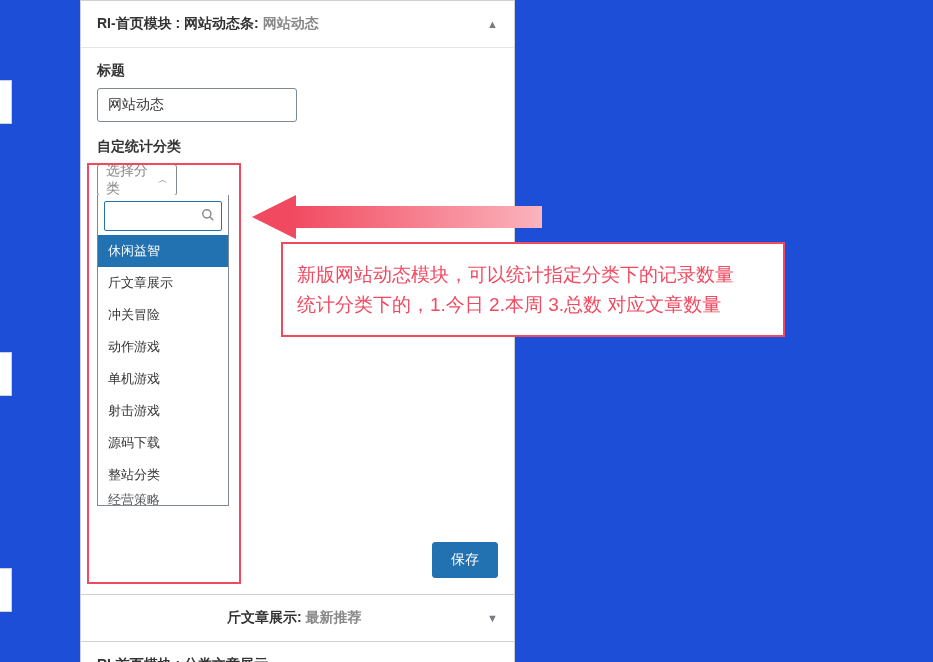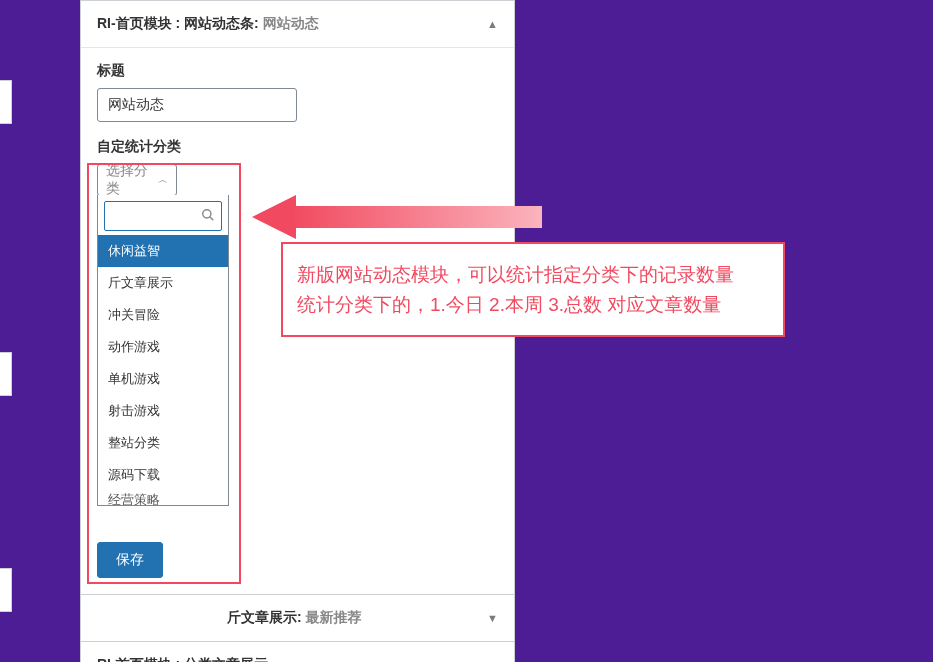--- a/index.html
+++ b/index.html
@@ -7,21 +7,21 @@
     background: #f0f0f1;
     font-family: -apple-system, BlinkMacSystemFont, "Segoe UI", "Microsoft YaHei", sans-serif;
     font-size: 14px;
     color: #333;
     padding: 0;
   }
   .page {
     width: 933px;
     height: 662px;
     position: relative;
-    background: #4c1d95;
+    background: #1d4ed8;
   }
   .main-panel {
     position: absolute;
     left: 80px;
     top: 0;
     width: 435px;
     background: #fff;
     border: 1px solid #ccd0d4;
     border-top: none;
     padding: 0;
@@ -142,21 +142,22 @@
     padding-bottom: 0;
     overflow: hidden;
   }
   
   .option-list::-webkit-scrollbar { width: 16px; }
   .option-list::-webkit-scrollbar-track { background: #f0f0f0; border-left:1px solid #e6e6e6;}
   .option-list::-webkit-scrollbar-thumb { background: #c1c1c1; border: 3px solid #f0f0f0; border-radius: 8px;}
   .option-list::-webkit-scrollbar-button { height: 0; }
   .save-row {
     display: flex;
-    padding: 8px 16px 16px 16px;
+    justify-content: flex-end;
+    padding: 8px 16px 16px 0;
   }
   .save-btn {
     background: #2271b1;
     color: #fff;
     border: 1px solid #2271b1;
     border-radius: 3px;
     padding: 8px 18px;
     font-size: 14px;
     cursor: pointer;
   }
@@ -269,22 +270,22 @@
                   </svg>
               </span>
             </div>
             <div class="option-list" id="option-list">
                 <div class="option-item selected">休闲益智</div>
                 <div class="option-item">斤文章展示</div>
                 <div class="option-item">冲关冒险</div>
                 <div class="option-item">动作游戏</div>
                 <div class="option-item">单机游戏</div>
                 <div class="option-item">射击游戏</div>
+                <div class="option-item">源码下载</div>
                 <div class="option-item">整站分类</div>
-                <div class="option-item">源码下载</div>
                 <div class="option-item cutoff">经营策略</div>
               </div>
           </div>
         </div>
 
       </div>
       <div class="save-row">
         <button class="save-btn">保存</button>
       </div>
     </div>

